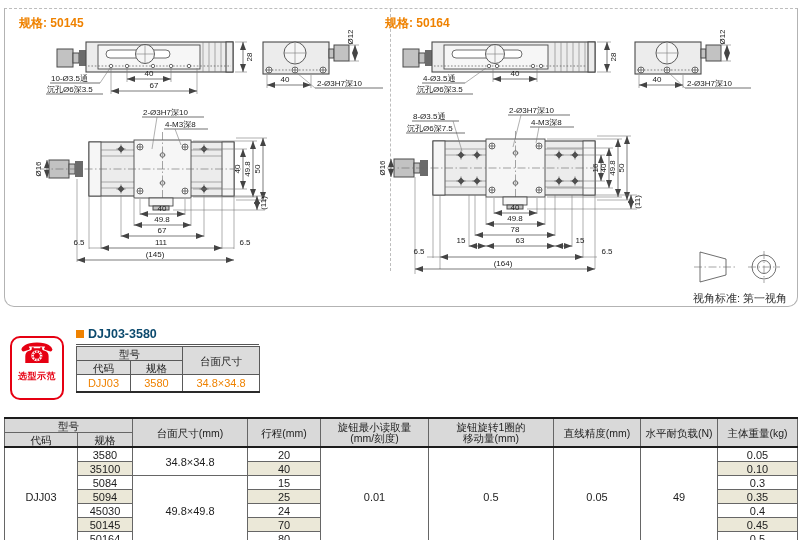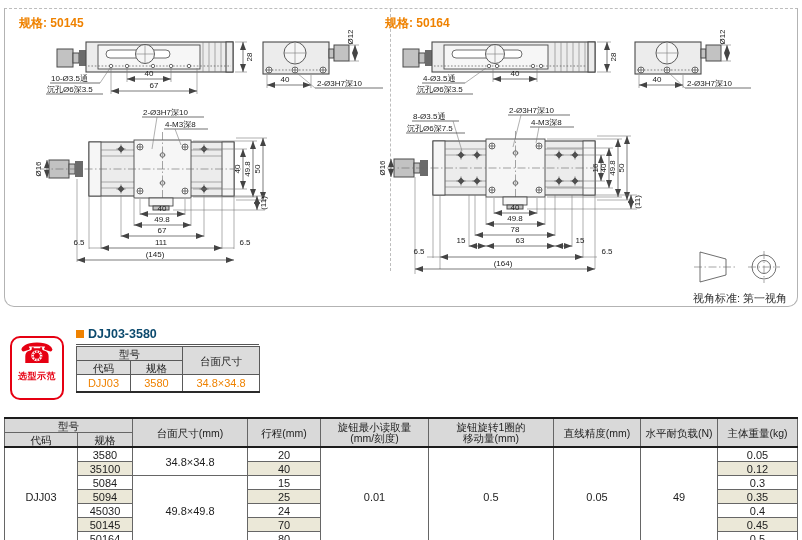--- a/index.html
+++ b/index.html
@@ -425,21 +425,21 @@
           <td class="plain">20</td>
           <td rowspan="7" class="span7">0.01</td>
           <td rowspan="7" class="span7">0.5</td>
           <td rowspan="7" class="span7">0.05</td>
           <td rowspan="7" class="span7">49</td>
           <td class="plain">0.05</td>
         </tr>
         <tr class="alt">
           <td class="org plain">35100</td>
           <td class="plain">40</td>
-          <td class="plain">0.12</td>
+          <td class="plain">0.10</td>
         </tr>
         <tr>
           <td class="org plain">5084</td>
           <td rowspan="5" class="span5">49.8×49.8</td>
           <td class="plain">15</td>
           <td class="plain">0.3</td>
         </tr>
         <tr class="alt">
           <td class="org plain">5094</td>
           <td class="plain">25</td>

